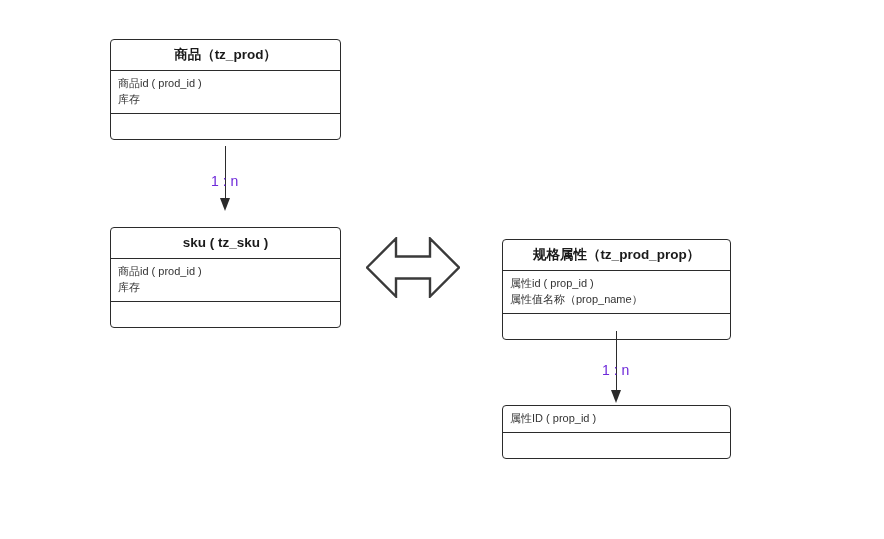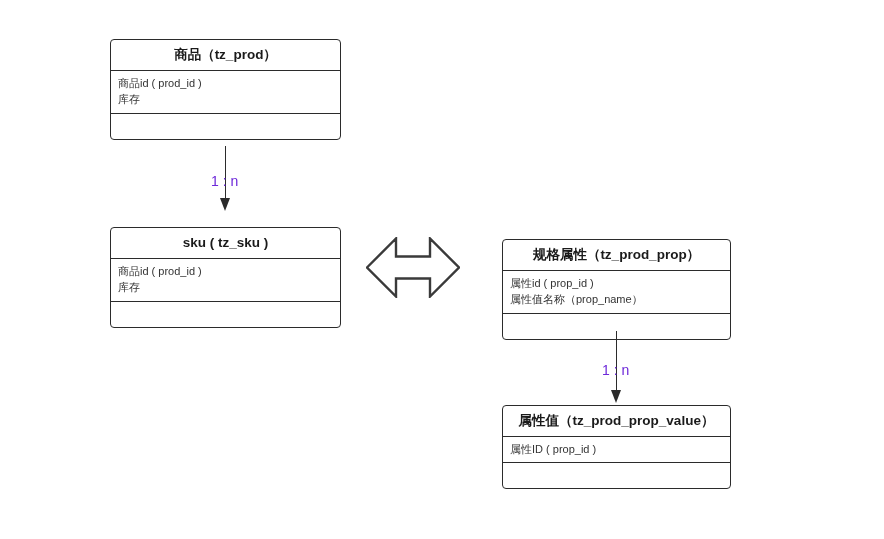--- a/index.html
+++ b/index.html
@@ -114,21 +114,20 @@
   <div class="entity" id="box-prop">
     <div class="entity-title">规格属性（tz_prod_prop）</div>
     <div class="entity-attrs">
       <div class="attr">属性id ( prop_id )</div>
       <div class="attr">属性值名称（prop_name）</div>
     </div>
     <div class="entity-footer"></div>
   </div>
 
   <div class="entity" id="box-prop-value">
-    <div class="entity-title">属性值（tz_prod_prop_value）</div>
     <div class="entity-attrs">
       <div class="attr">属性ID ( prop_id )</div>
     </div>
     <div class="entity-footer"></div>
   </div>
 
   <div class="conn" id="conn-prod-sku">
     <div class="conn-line"></div>
     <div class="conn-head"></div>
     <div class="conn-label">1 : n</div>

